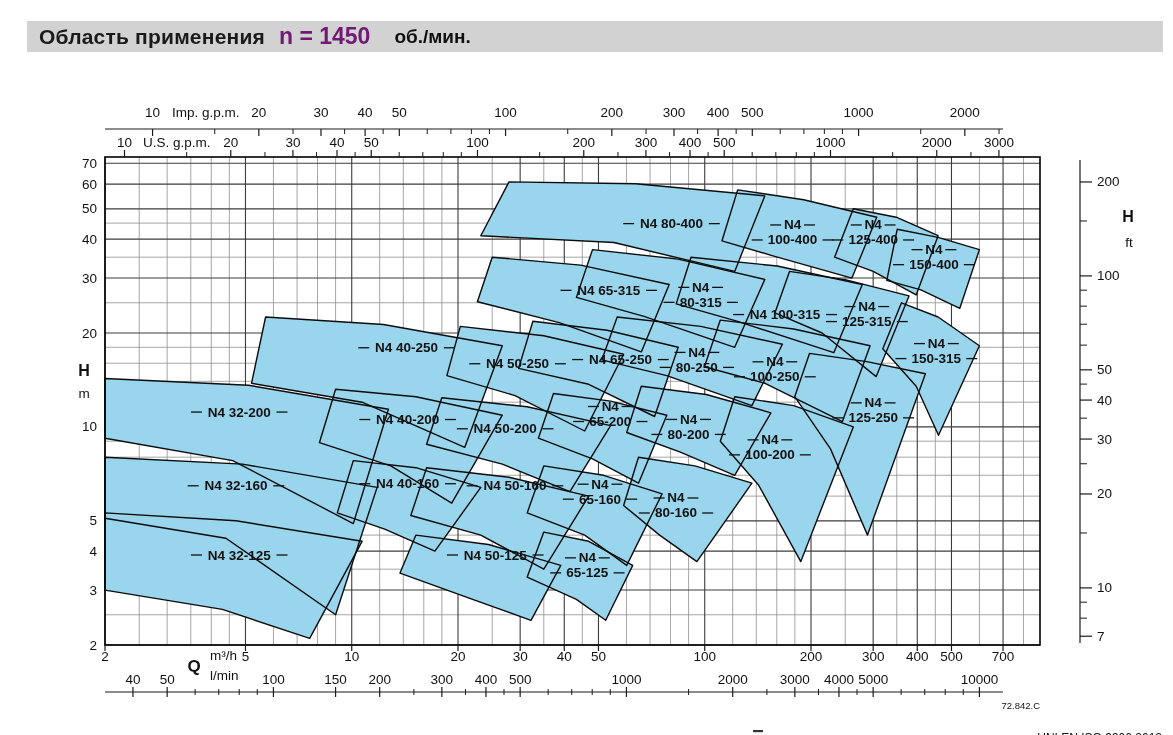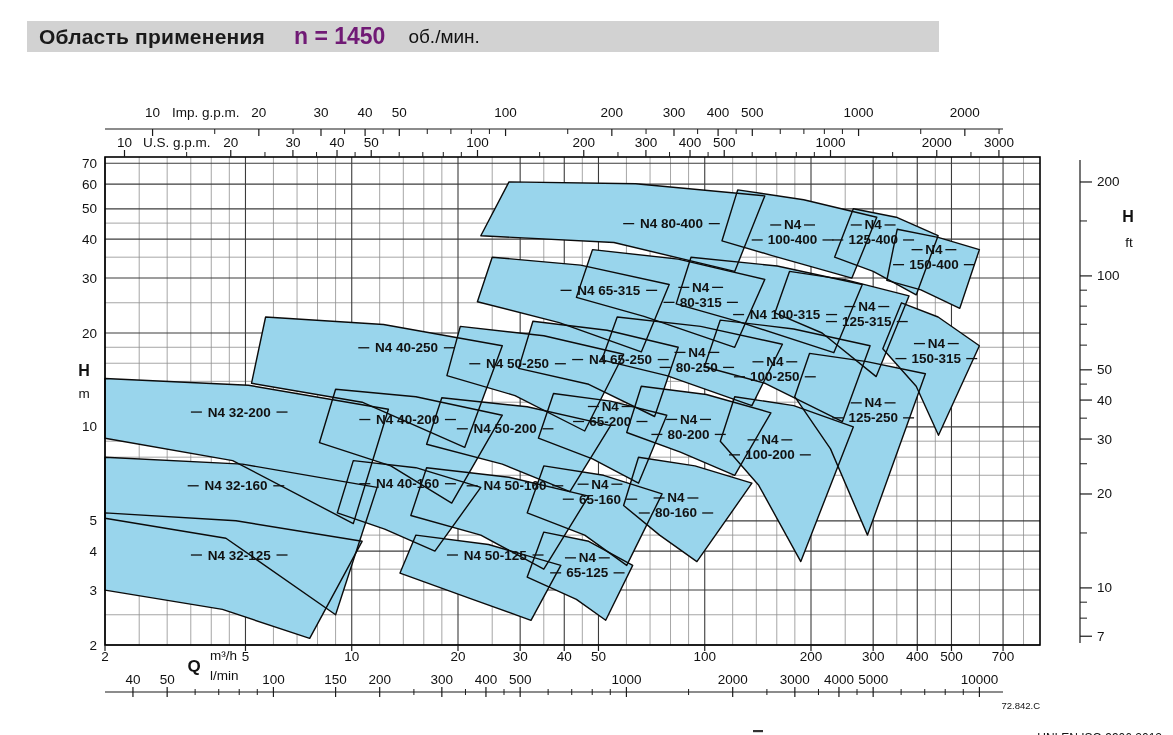--- a/index.html
+++ b/index.html
@@ -1,22 +1,22 @@
 <!DOCTYPE html>
 <html><head>
 <meta charset="utf-8">
 <style>
   html,body{margin:0;padding:0;background:#ffffff;}
   .page{position:relative;width:1173px;height:735px;background:#ffffff;overflow:hidden;
         font-family:"Liberation Sans",sans-serif;}
-  .title-bar{position:absolute;left:27px;top:21px;width:912px;height:31px;background:#d2d2d2;
-             display:flex;align-items:center;padding-left:12px;box-sizing:border-box;gap:15px;}
+  .title-bar{position:absolute;left:27px;top:21px;width:1136px;height:31px;background:#d2d2d2;
+             display:flex;align-items:center;padding-left:12px;box-sizing:border-box;}
   .title-main{font-size:21px;font-weight:bold;color:#1a1a1a;letter-spacing:.2px;}
   .title-speed{font-size:23px;font-weight:bold;color:#701a75;margin-left:14px;}
-  .title-unit{font-size:19px;font-weight:normal;color:#101010;margin-left:8px;}
+  .title-unit{font-size:19px;font-weight:bold;color:#101010;margin-left:24px;}
   svg{position:absolute;left:0;top:0;}
   svg text{font-family:"Liberation Sans",sans-serif;fill:#111;}
 </style>
 </head>
 <body>
 
 <div class="page">
   <div class="title-bar">
     <span class="title-main">Область применения</span>
     <span class="title-speed">n = 1450</span>

